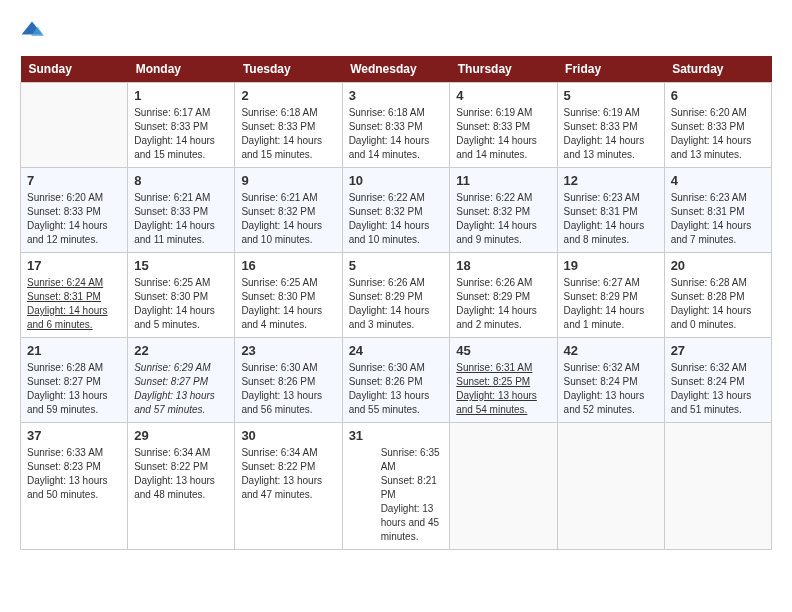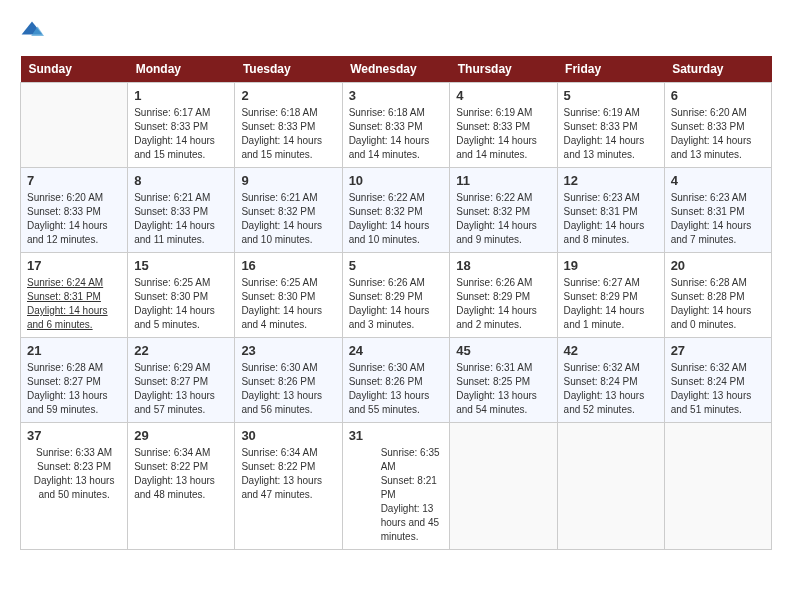--- a/index.html
+++ b/index.html
@@ -242,59 +242,59 @@
       </tr>
       <tr>
         <td>
           <span class="day-number">21</span>
           <div class="day-info" style="white-space: pre-line;">Sunrise: 6:28 AM
 Sunset: 8:27 PM
 Daylight: 13 hours and 59 minutes.</div>
         </td>
         <td>
           <span class="day-number">22</span>
-          <div class="day-info" style="white-space: pre-line;">Sunrise: 6:29 AM
+          <div class="day-info" style="white-space: pre-line; font-style: italic;">Sunrise: 6:29 AM
 Sunset: 8:27 PM
 Daylight: 13 hours and 57 minutes.</div>
         </td>
         <td>
           <span class="day-number">23</span>
           <div class="day-info" style="white-space: pre-line;">Sunrise: 6:30 AM
 Sunset: 8:26 PM
 Daylight: 13 hours and 56 minutes.</div>
         </td>
         <td>
           <span class="day-number">24</span>
           <div class="day-info" style="white-space: pre-line;">Sunrise: 6:30 AM
 Sunset: 8:26 PM
 Daylight: 13 hours and 55 minutes.</div>
         </td>
         <td>
           <span class="day-number">45</span>
-          <div class="day-info" style="white-space: pre-line;">Sunrise: 6:31 AM
+          <div class="day-info" style="white-space: pre-line; text-decoration: underline;">Sunrise: 6:31 AM
 Sunset: 8:25 PM
 Daylight: 13 hours and 54 minutes.</div>
         </td>
         <td>
           <span class="day-number">42</span>
           <div class="day-info" style="white-space: pre-line;">Sunrise: 6:32 AM
 Sunset: 8:24 PM
 Daylight: 13 hours and 52 minutes.</div>
         </td>
         <td>
           <span class="day-number">27</span>
           <div class="day-info" style="white-space: pre-line;">Sunrise: 6:32 AM
 Sunset: 8:24 PM
 Daylight: 13 hours and 51 minutes.</div>
         </td>
       </tr>
       <tr>
         <td>
           <span class="day-number">37</span>
-          <div class="day-info" style="white-space: pre-line; text-align: center;">Sunrise: 6:33 AM
+          <div class="day-info" style="white-space: pre-line;">Sunrise: 6:33 AM
 Sunset: 8:23 PM
 Daylight: 13 hours and 50 minutes.</div>
         </td>
         <td>
           <span class="day-number">29</span>
           <div class="day-info" style="white-space: pre-line;">Sunrise: 6:34 AM
 Sunset: 8:22 PM
 Daylight: 13 hours and 48 minutes.</div>
         </td>
         <td>

